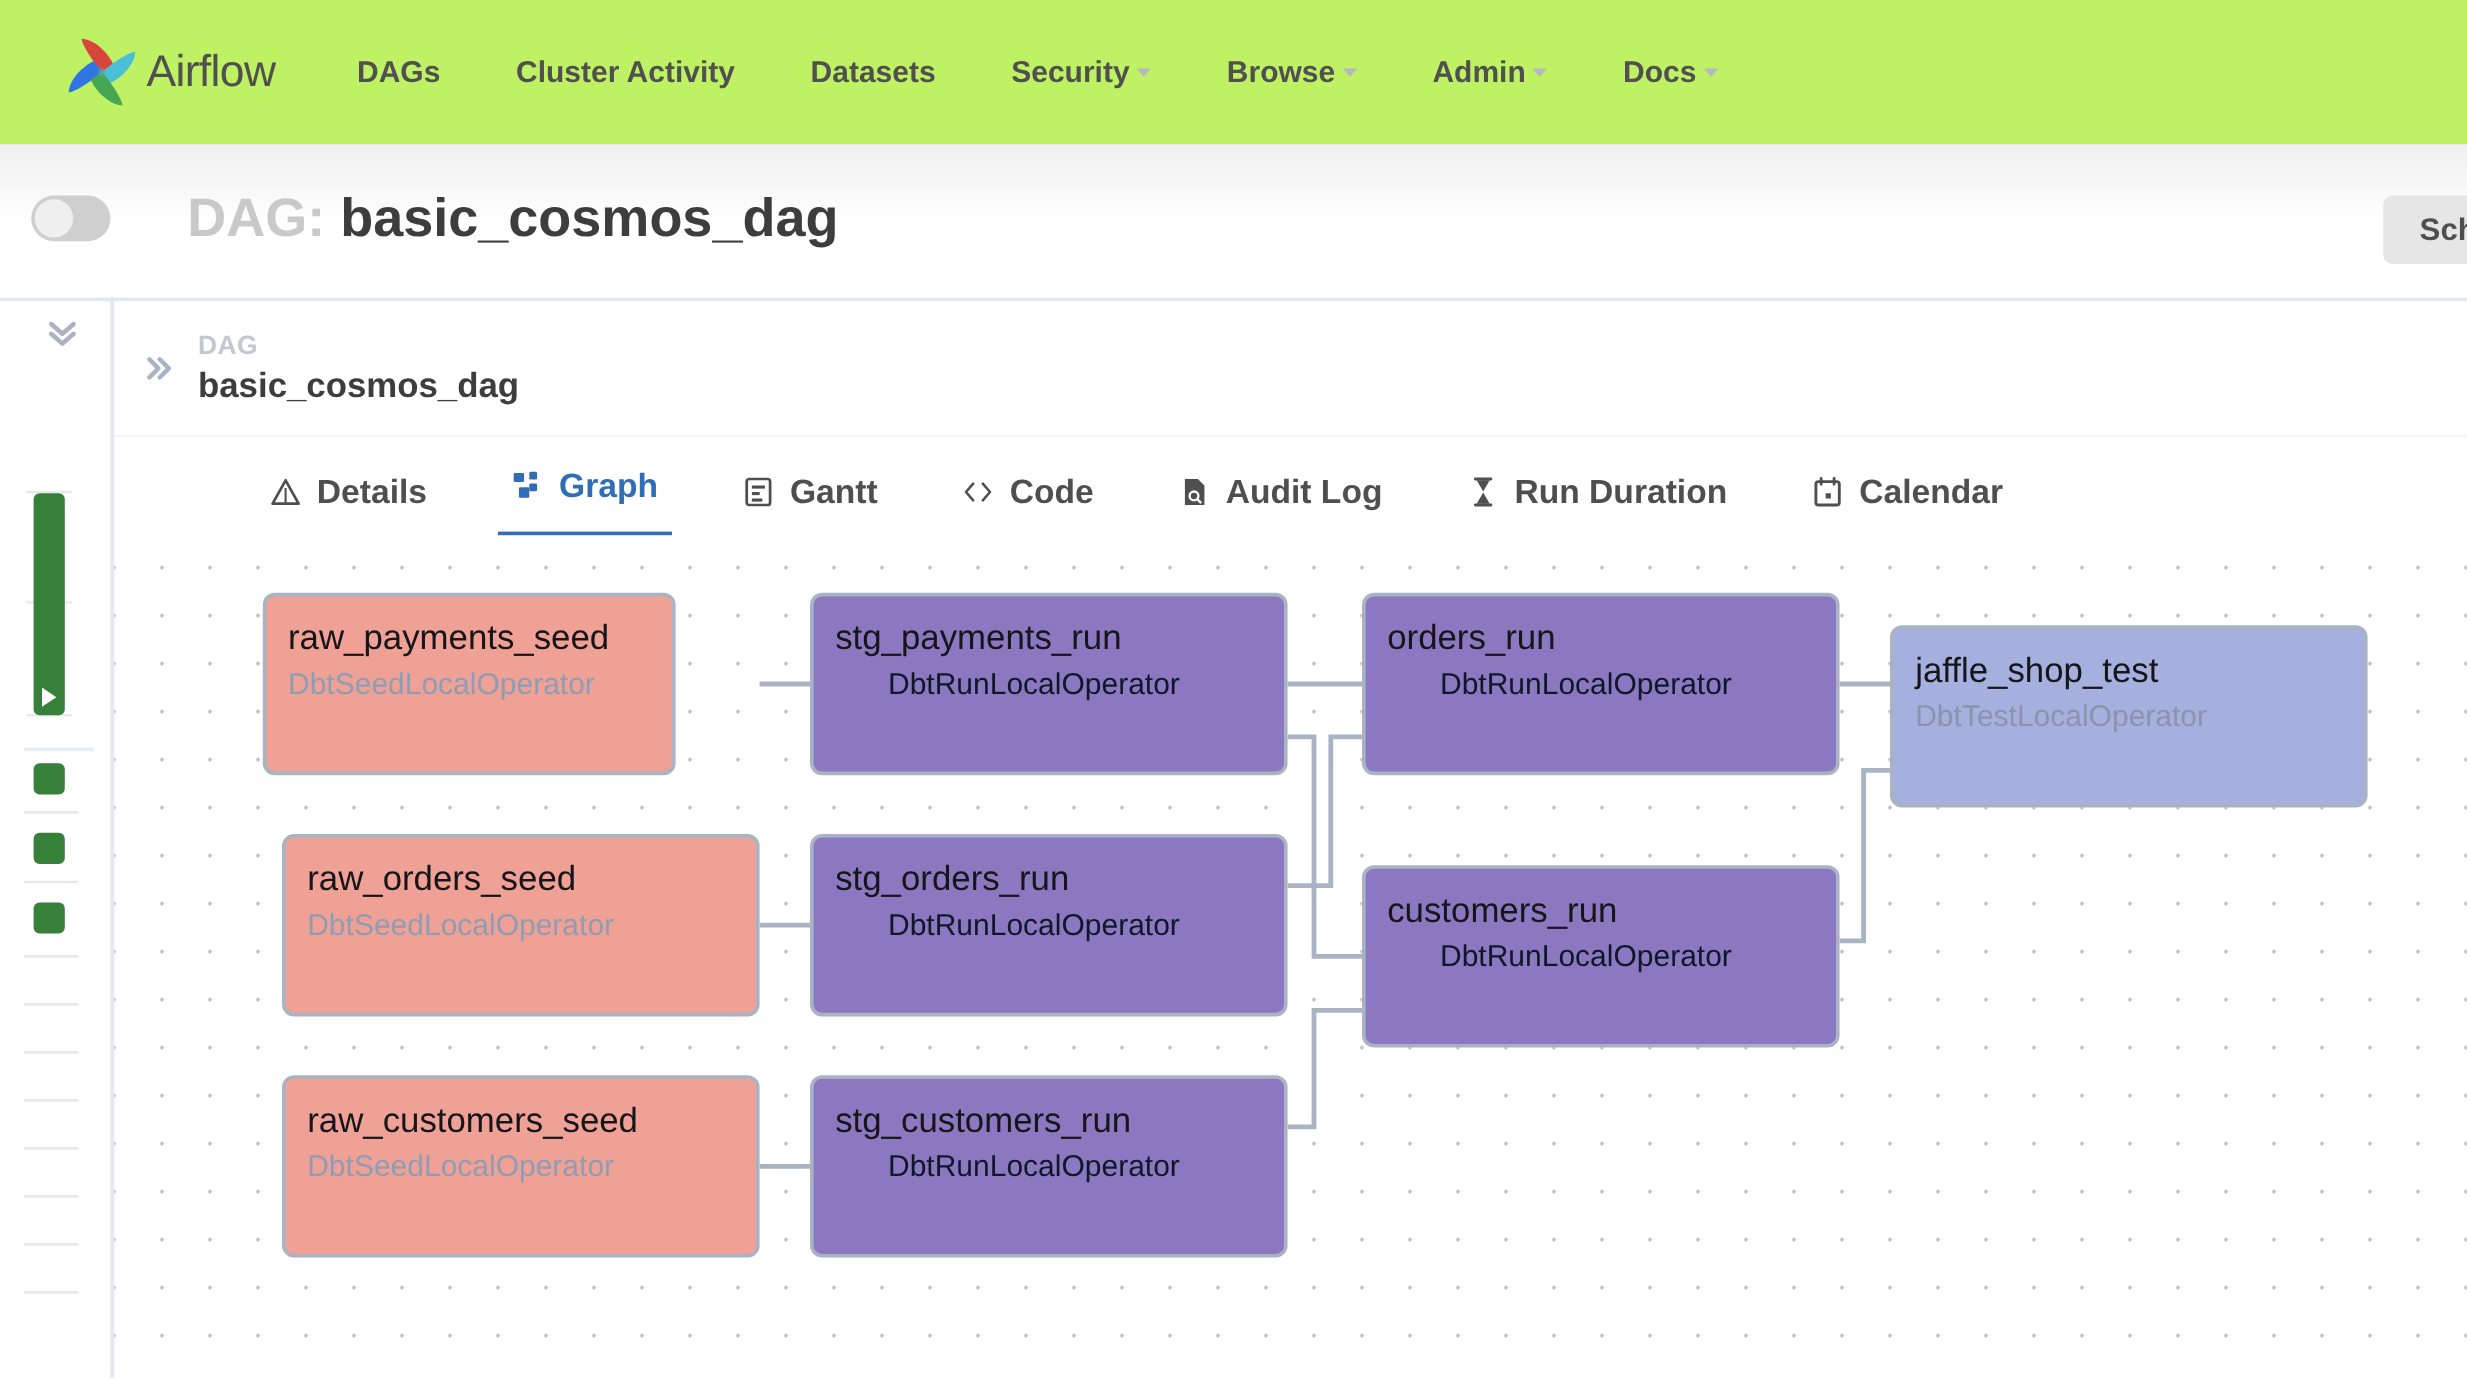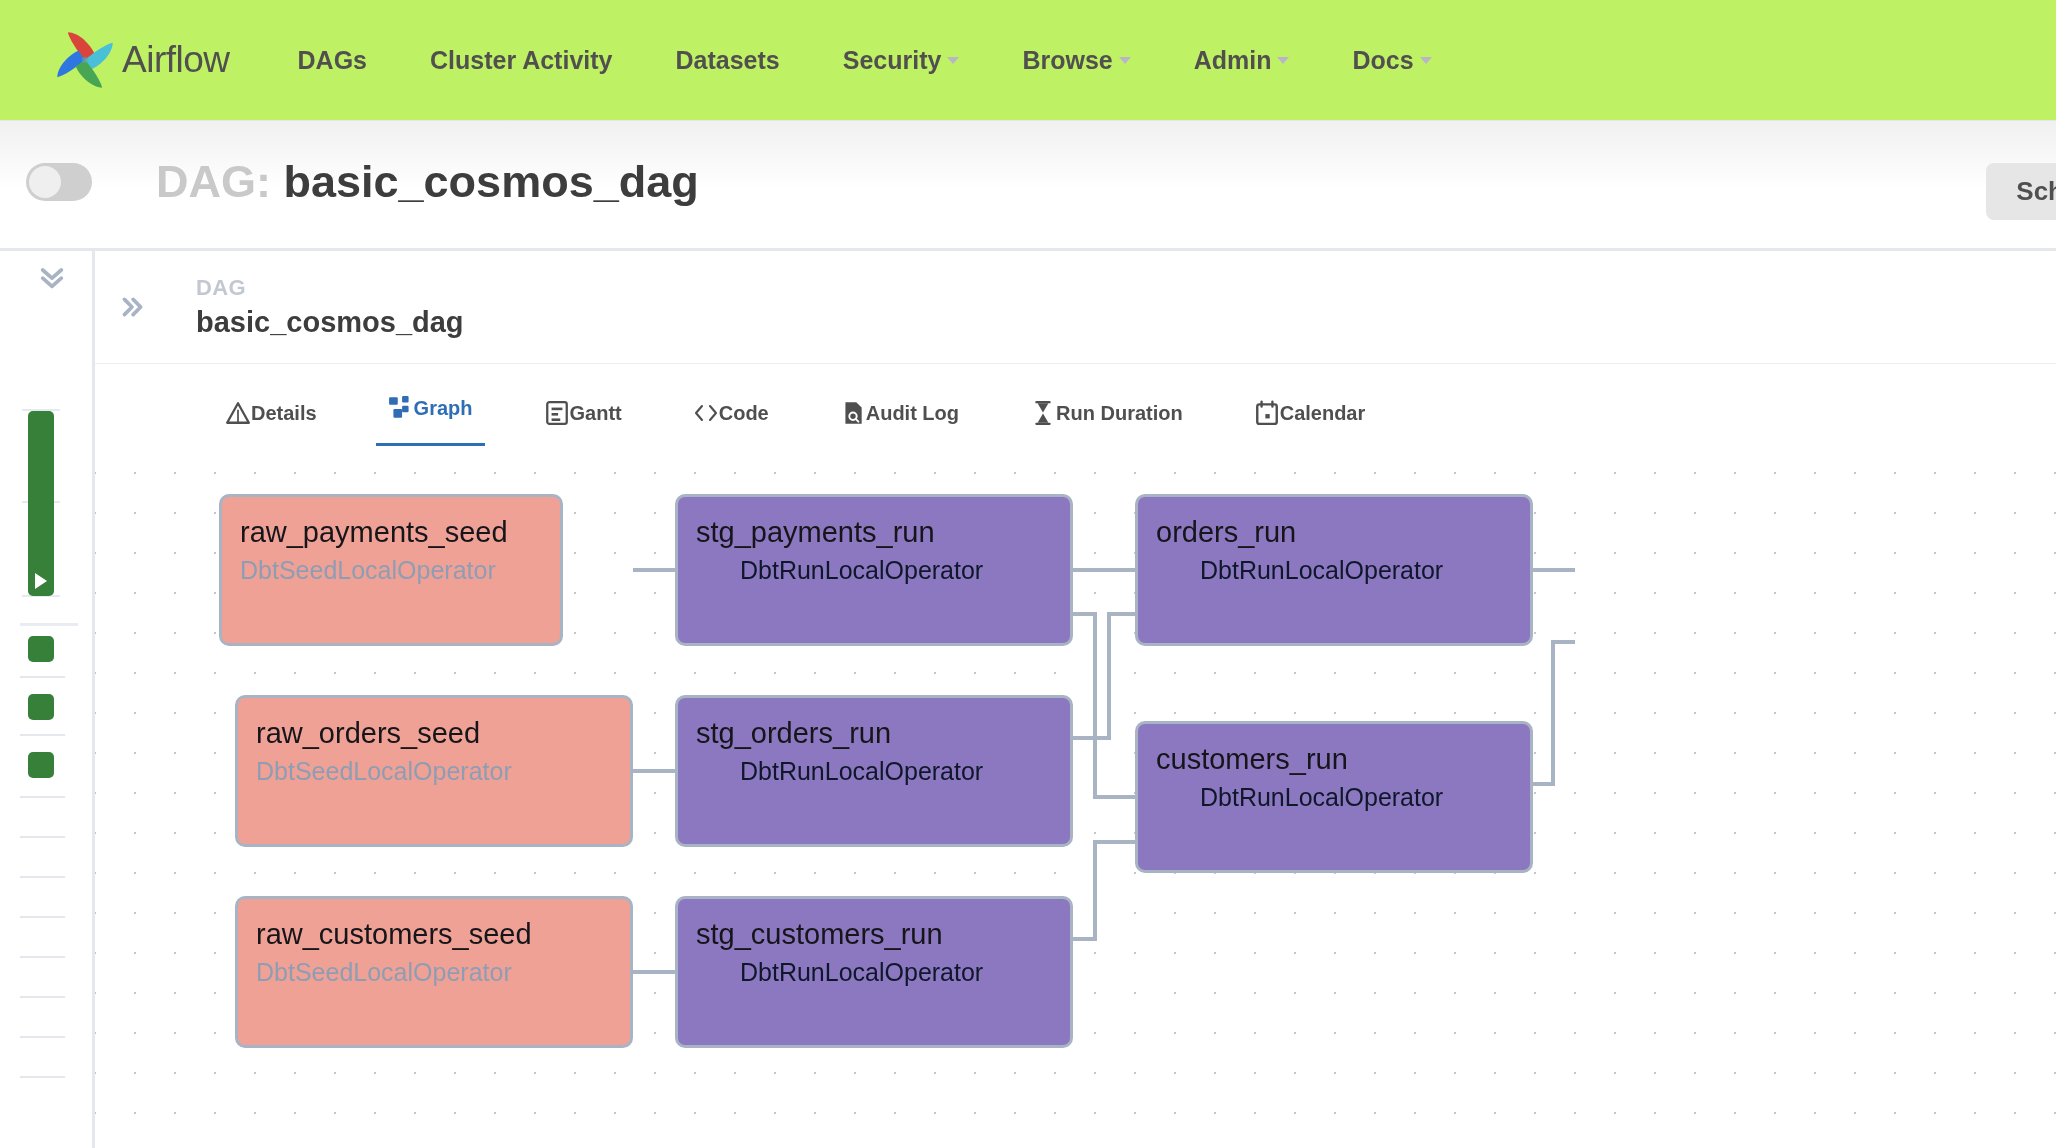--- a/index.html
+++ b/index.html
@@ -106,34 +106,33 @@
   .detail-panel {
     position: absolute; left: 92px; top: 248px;
     width: 1964px; height: 900px;
     background: #fff;
     border-left: 3px solid #e4e7ec;
     border-top: 3px solid #e4e7ec;
   }
   .breadcrumb {
     height: 113px; display: flex; align-items: center; padding-left: 22px;
     border-bottom: 1px solid #eceef1;
-    gap: 31px;
   }
   .bc-chevrons { width: 30px; height: 26px; margin-right: 18px; cursor: pointer; }
   .bc-text { display: flex; flex-direction: column; justify-content: center; }
   .bc-label { font-size: 22px; font-weight: bold; color: #c2c8d2; letter-spacing: 0.4px; }
   .bc-value { font-size: 29px; font-weight: bold; color: #3d3d3d; margin-top: 5px; }
 
   .tabs {
     height: 85px; display: flex; align-items: flex-end; padding-left: 118px;
     border-bottom: 1px solid #e8eaed;
   }
   .tab {
-    display: flex; align-items: center; 
-    font-size: 20px; font-weight: bold; color: #4f4f4f;
+    display: flex; align-items: center; gap: 13px;
+    font-size: 28px; font-weight: bold; color: #4f4f4f;
     padding: 0 12px 22px 12px; margin-right: 47px;
     cursor: pointer; white-space: nowrap;
   }
   .tab.active { color: #2f6db5; border-bottom: 5px solid #2f6db5; }
   .tab-ico { width: 26px; height: 26px; flex: none; display: block; }
 
   
   .graph-canvas {
     position: absolute; left: 95px; top: 446px;
     width: 1961px; height: 702px;
@@ -379,13 +378,17 @@
 
   <div class="node run" style="left:1040px; top:48px;  width:398px; height:152px;">
     <div class="t-name">orders_run</div>
     <div class="t-op">DbtRunLocalOperator</div>
   </div>
   <div class="node run" style="left:1040px; top:275px; width:398px; height:152px;">
     <div class="t-name">customers_run</div>
     <div class="t-op">DbtRunLocalOperator</div>
   </div>
 
+  <div class="node test" style="left:1480px; top:75px; width:398px; height:152px;">
+    <div class="t-name">jaffle_shop_test</div>
+    <div class="t-op">DbtTestLocalOperator</div>
+  </div>
 </div>
 
 </body></html>

